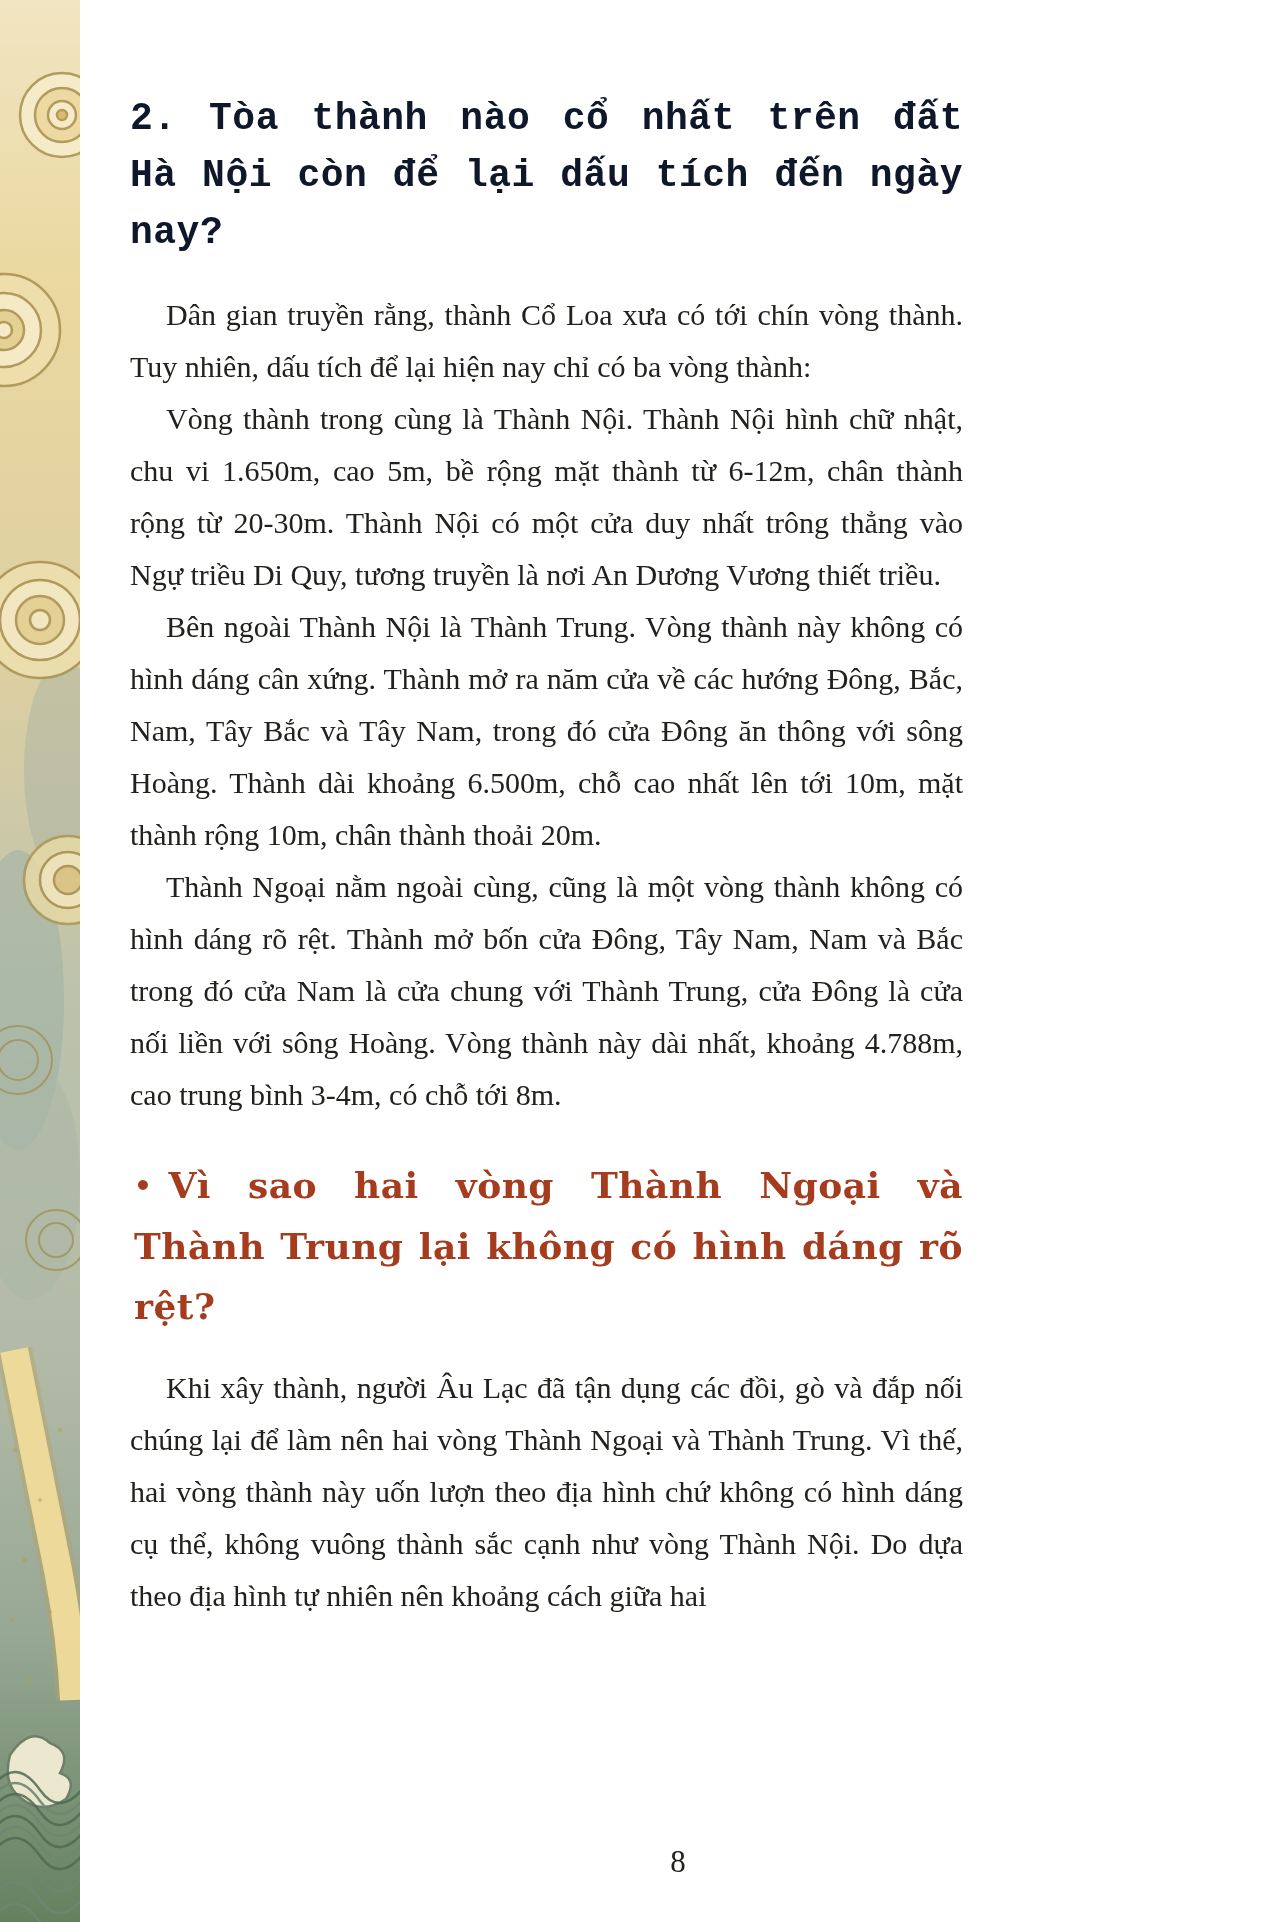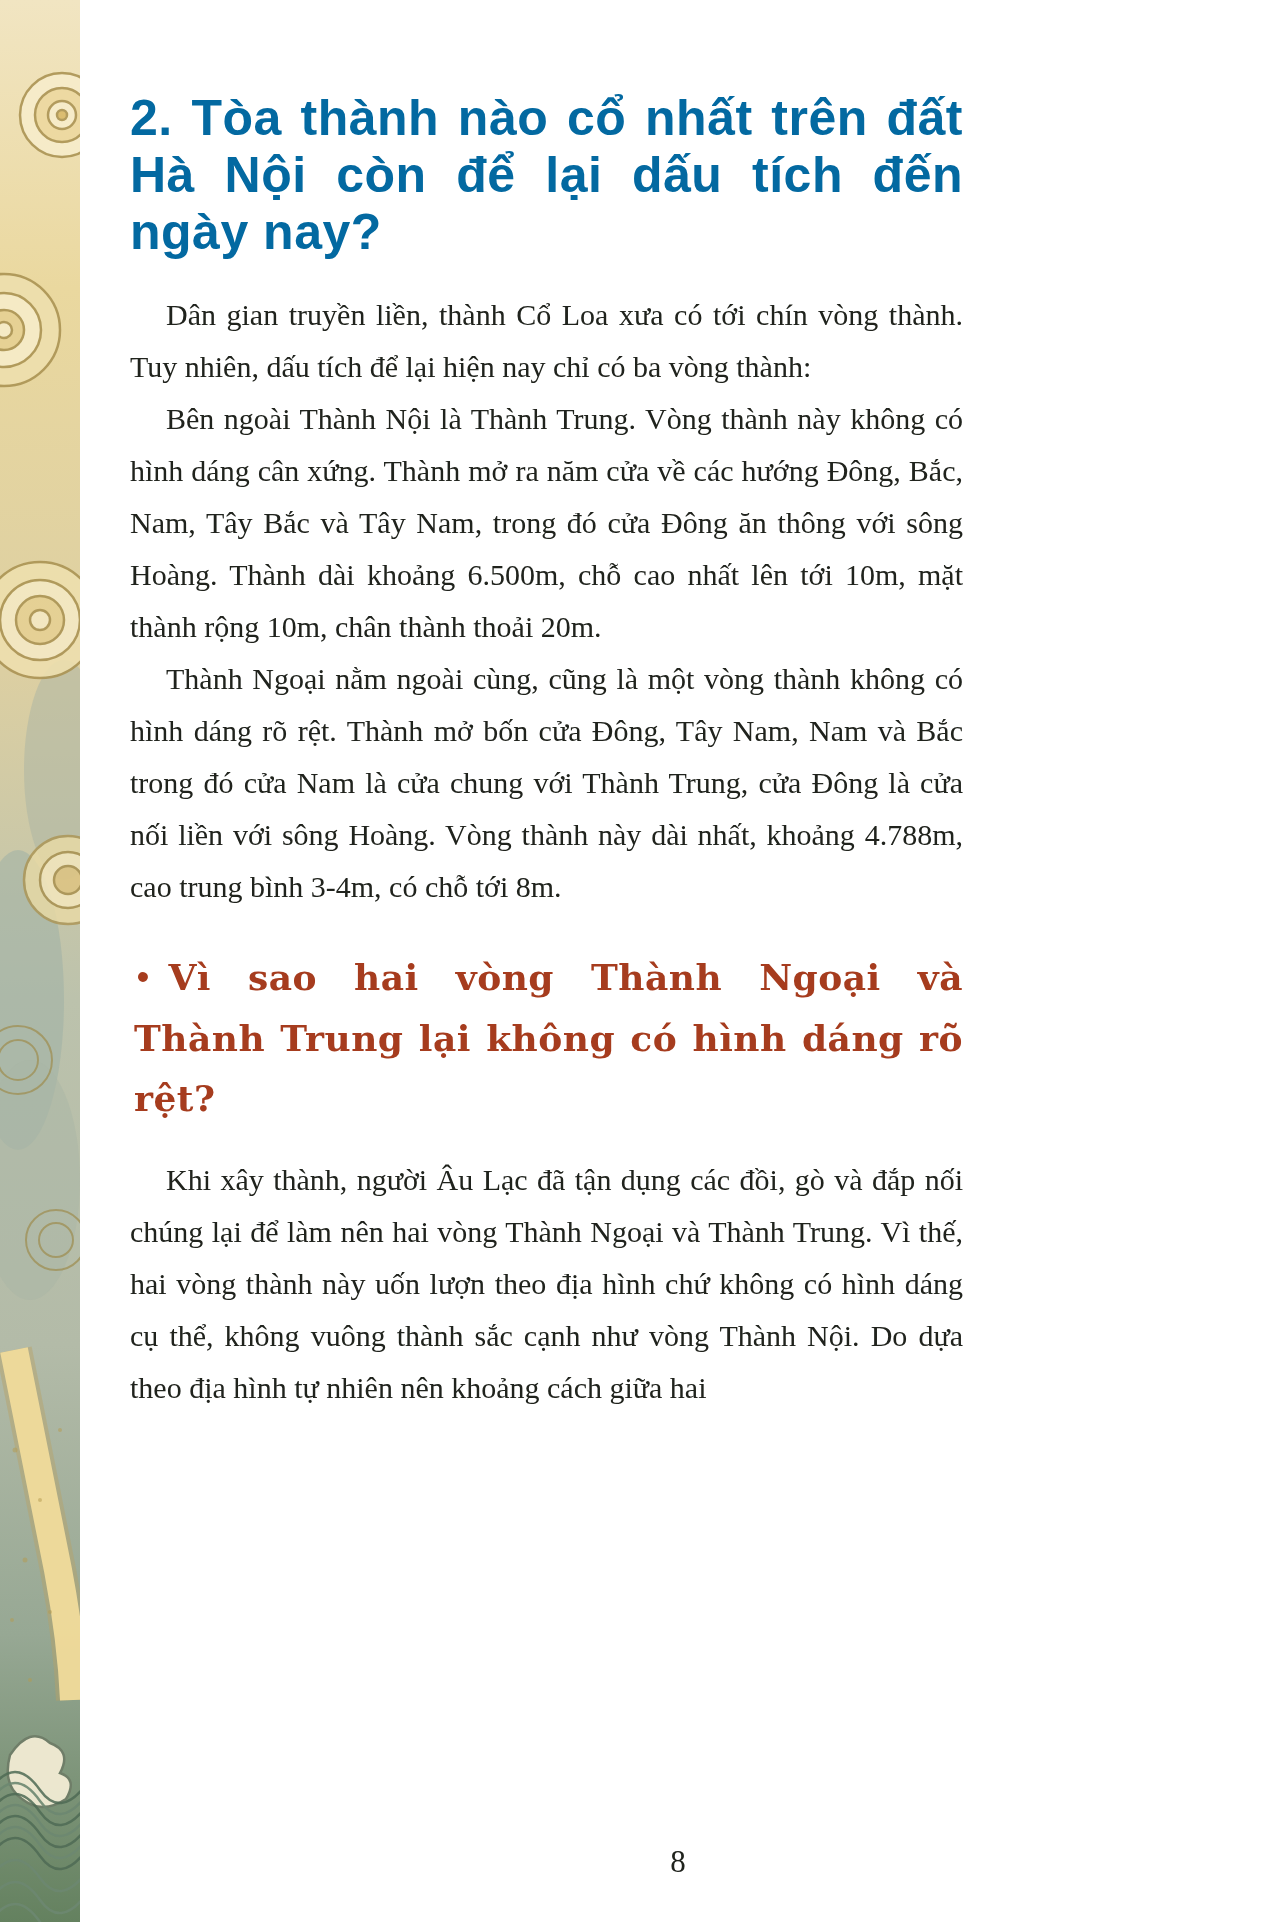--- a/index.html
+++ b/index.html
@@ -24,25 +24,25 @@
     display: block;
   }
   .content {
     position: absolute;
     left: 130px;
     top: 90px;
     width: 833px;
   }
   .heading {
     margin: 0 0 28px 0;
-    font-family: Liberation Sans, sans-serif;
+    font-family: Liberation Mono, monospace;
     font-weight: 700;
-    font-size: 50px;
+    font-size: 38px;
     line-height: 57px;
-    color: #0369a1;
+    color: #0f172a;
     text-align: justify;
     letter-spacing: 0.5px;
   }
   .body-p {
     margin: 0;
     font-size: 30px;
     line-height: 52px;
     color: #20231d;
     text-align: justify;
     text-indent: 36px;
@@ -148,22 +148,23 @@
       <path d="M-10,1900 q25,-36 50,0 q20,28 45,-4"></path>
       <path d="M-10,1922 q25,-36 50,0 q20,28 45,-4"></path>
     </g>
   </svg>
 
   <div class="content">
 
     <h2 class="heading">2. Tòa thành nào cổ nhất trên đất Hà Nội còn để lại dấu tích đến ngày nay?</h2>
 
 
-    <p class="body-p">Dân gian truyền liền, thành Cổ Loa xưa có tới chín vòng thành. Tuy nhiên, dấu tích để lại hiện nay chỉ có ba vòng thành:</p>
+    <p class="body-p">Dân gian truyền rằng, thành Cổ Loa xưa có tới chín vòng thành. Tuy nhiên, dấu tích để lại hiện nay chỉ có ba vòng thành:</p>
 
+    <p class="body-p">Vòng thành trong cùng là Thành Nội. Thành Nội hình chữ nhật, chu vi 1.650m, cao 5m, bề rộng mặt thành từ 6-12m, chân thành rộng từ 20-30m. Thành Nội có một cửa duy nhất trông thẳng vào Ngự triều Di Quy, tương truyền là nơi An Dương Vương thiết triều.</p>
 
     <p class="body-p">Bên ngoài Thành Nội là Thành Trung. Vòng thành này không có hình dáng cân xứng. Thành mở ra năm cửa về các hướng Đông, Bắc, Nam, Tây Bắc và Tây Nam, trong đó cửa Đông ăn thông với sông Hoàng. Thành dài khoảng 6.500m, chỗ cao nhất lên tới 10m, mặt thành rộng 10m, chân thành thoải 20m.</p>
 
     <p class="body-p">Thành Ngoại nằm ngoài cùng, cũng là một vòng thành không có hình dáng rõ rệt. Thành mở bốn cửa Đông, Tây Nam, Nam và Bắc trong đó cửa Nam là cửa chung với Thành Trung, cửa Đông là cửa nối liền với sông Hoàng. Vòng thành này dài nhất, khoảng 4.788m, cao trung bình 3-4m, có chỗ tới 8m.</p>
 
 
     <h3 class="subheading">
       <span class="bullet">•</span><span>Vì sao hai vòng Thành Ngoại và Thành Trung lại không có hình dáng rõ rệt?</span>
     </h3>
 

